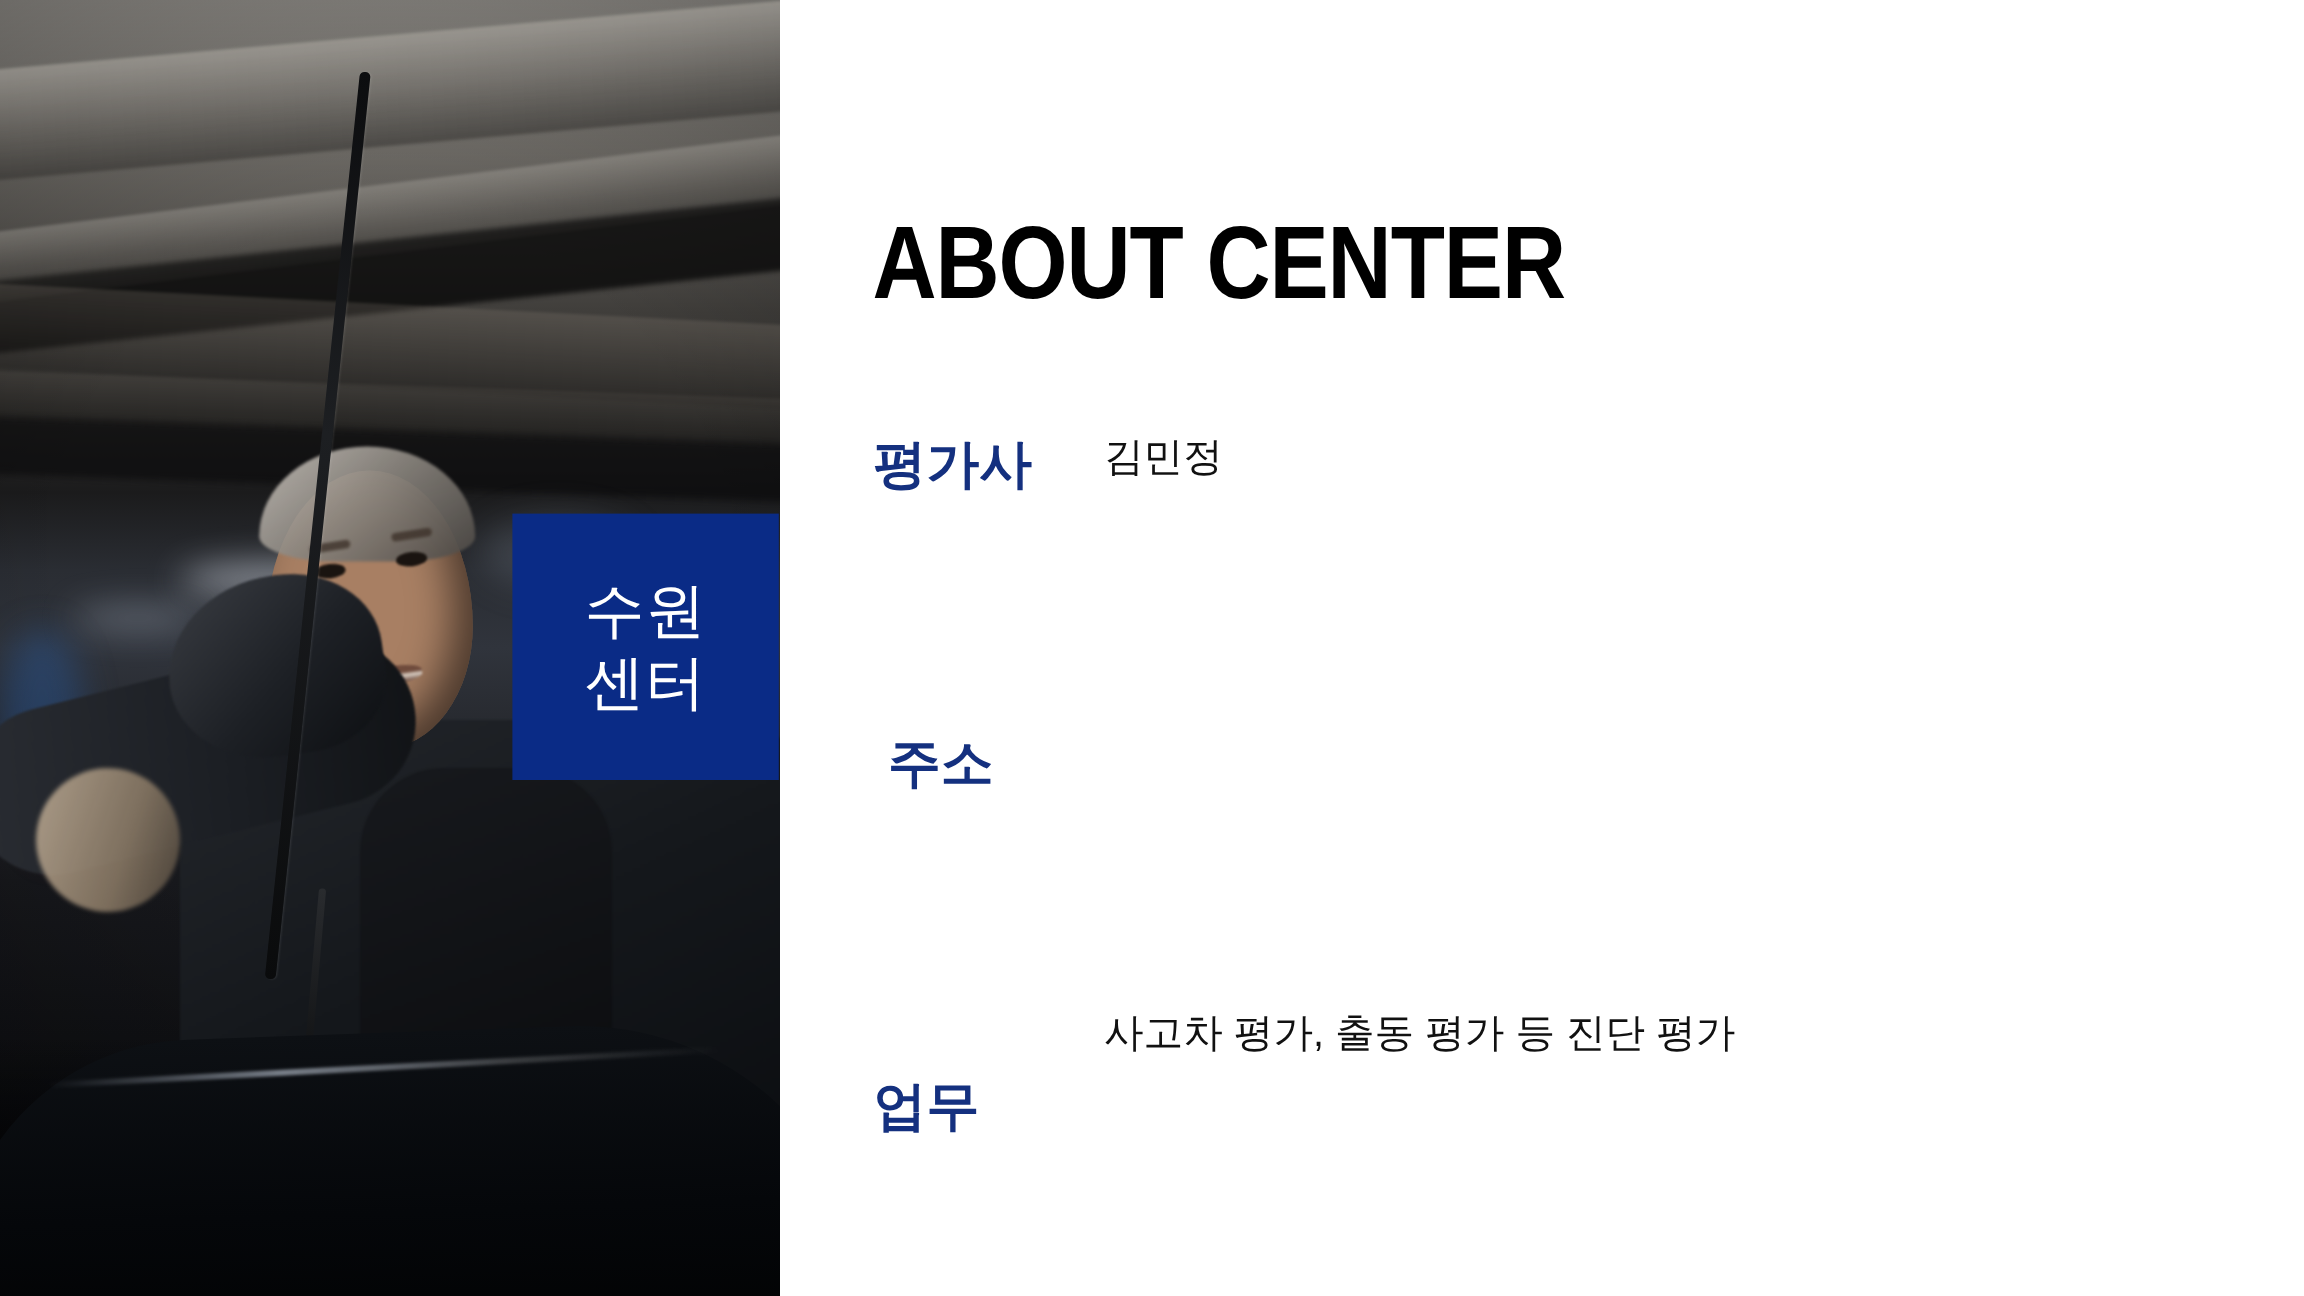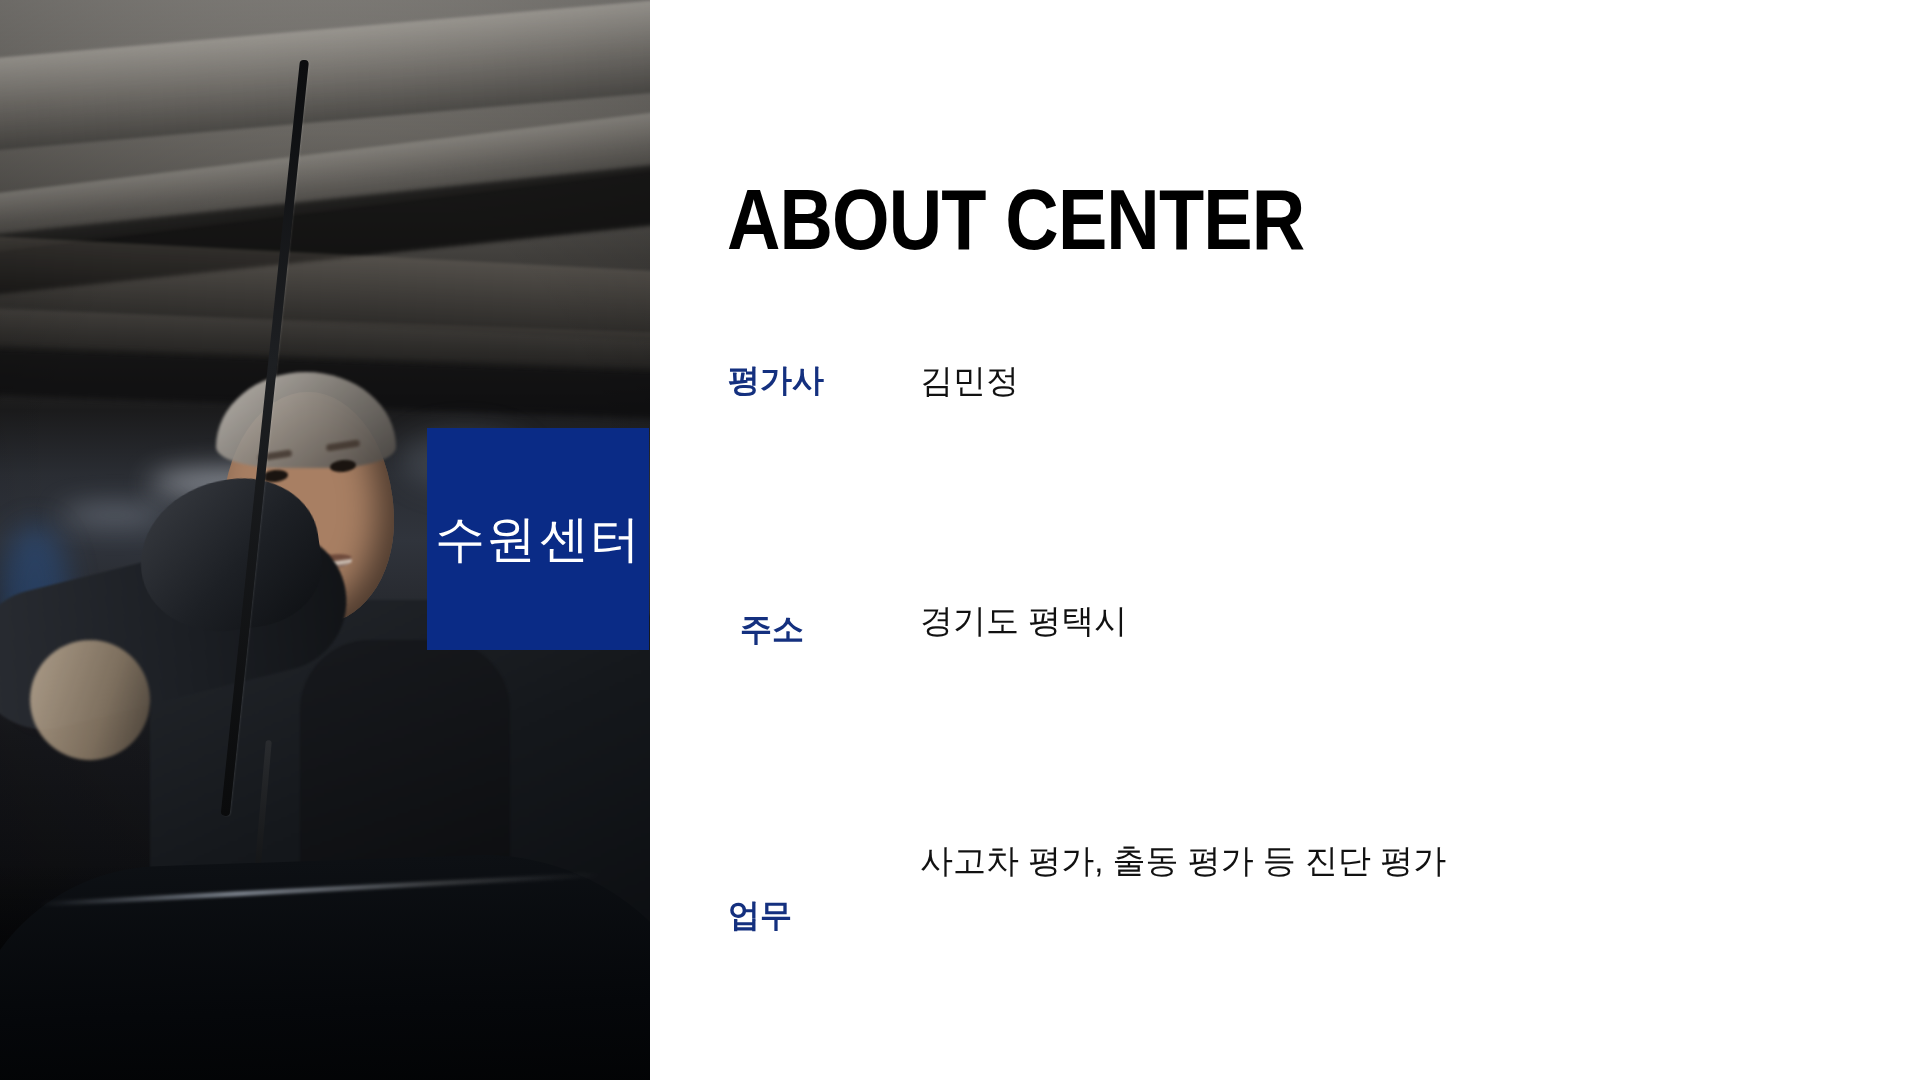--- a/index.html
+++ b/index.html
@@ -239,21 +239,21 @@
 
   
   .center-badge {
     position: absolute;
     left: 427px;
     top: 428px;
     width: 222px;
     height: 222px;
     background: #0A2B86;
     display: flex;
-    flex-direction: row;
+    flex-direction: column;
     align-items: center;
     justify-content: center;
     gap: 2px;
     z-index: 5;
   }
   .center-badge .badge-line {
     color: #ffffff;
     font-size: 50px;
     line-height: 1.17;
     font-weight: 400;
@@ -295,21 +295,21 @@
     position: relative;
     height: 240px;
   }
   .info-row:last-child { height: auto; }
 
   .info-label {
     position: absolute;
     left: 0;
     top: 0;
     width: 150px;
-    font-size: 32px;
+    font-size: 44px;
     font-weight: 700;
     color: #14307F;
     line-height: 1.25;
     white-space: nowrap;
   }
   .info-value {
     position: absolute;
     left: 167px;
     top: 0;
     font-size: 33px;
@@ -375,21 +375,20 @@
 
     <div class="info-list">
 
       <div class="info-row row-evaluator">
         <span class="info-label">평가사</span>
         <span class="info-value">김민정</span>
       </div>
 
       <div class="info-row row-address">
         <span class="info-label">주소</span>
-        <span class="info-value">경기도 평택시</span>
       </div>
 
       <div class="info-row row-duty">
         <span class="info-label">업무</span>
         <span class="info-value">사고차 평가, 출동 평가 등 진단 평가</span>
       </div>
 
     </div>
   </div>
 </div>

